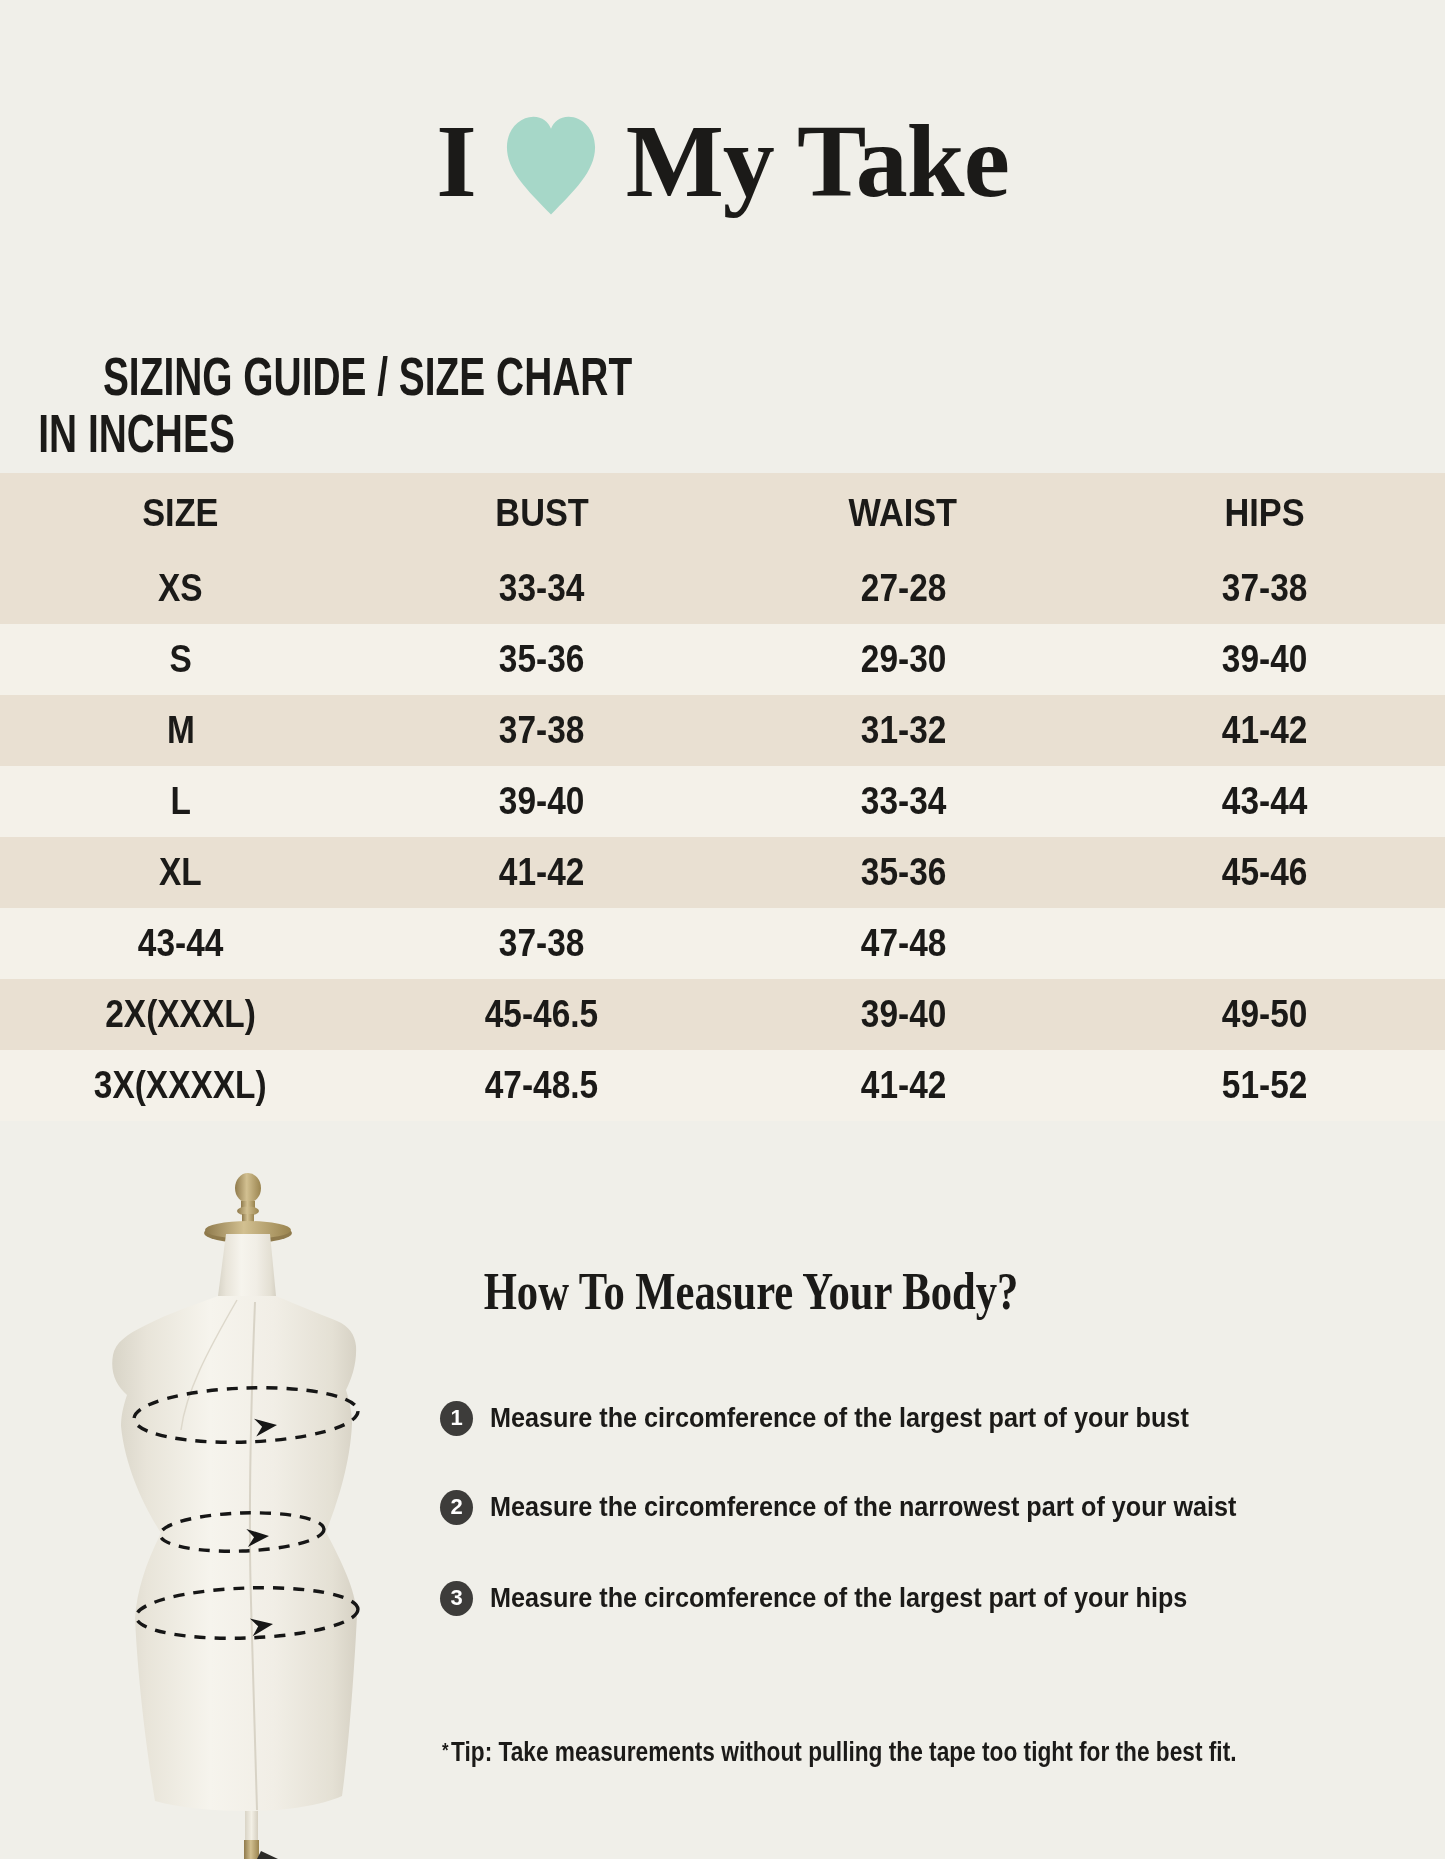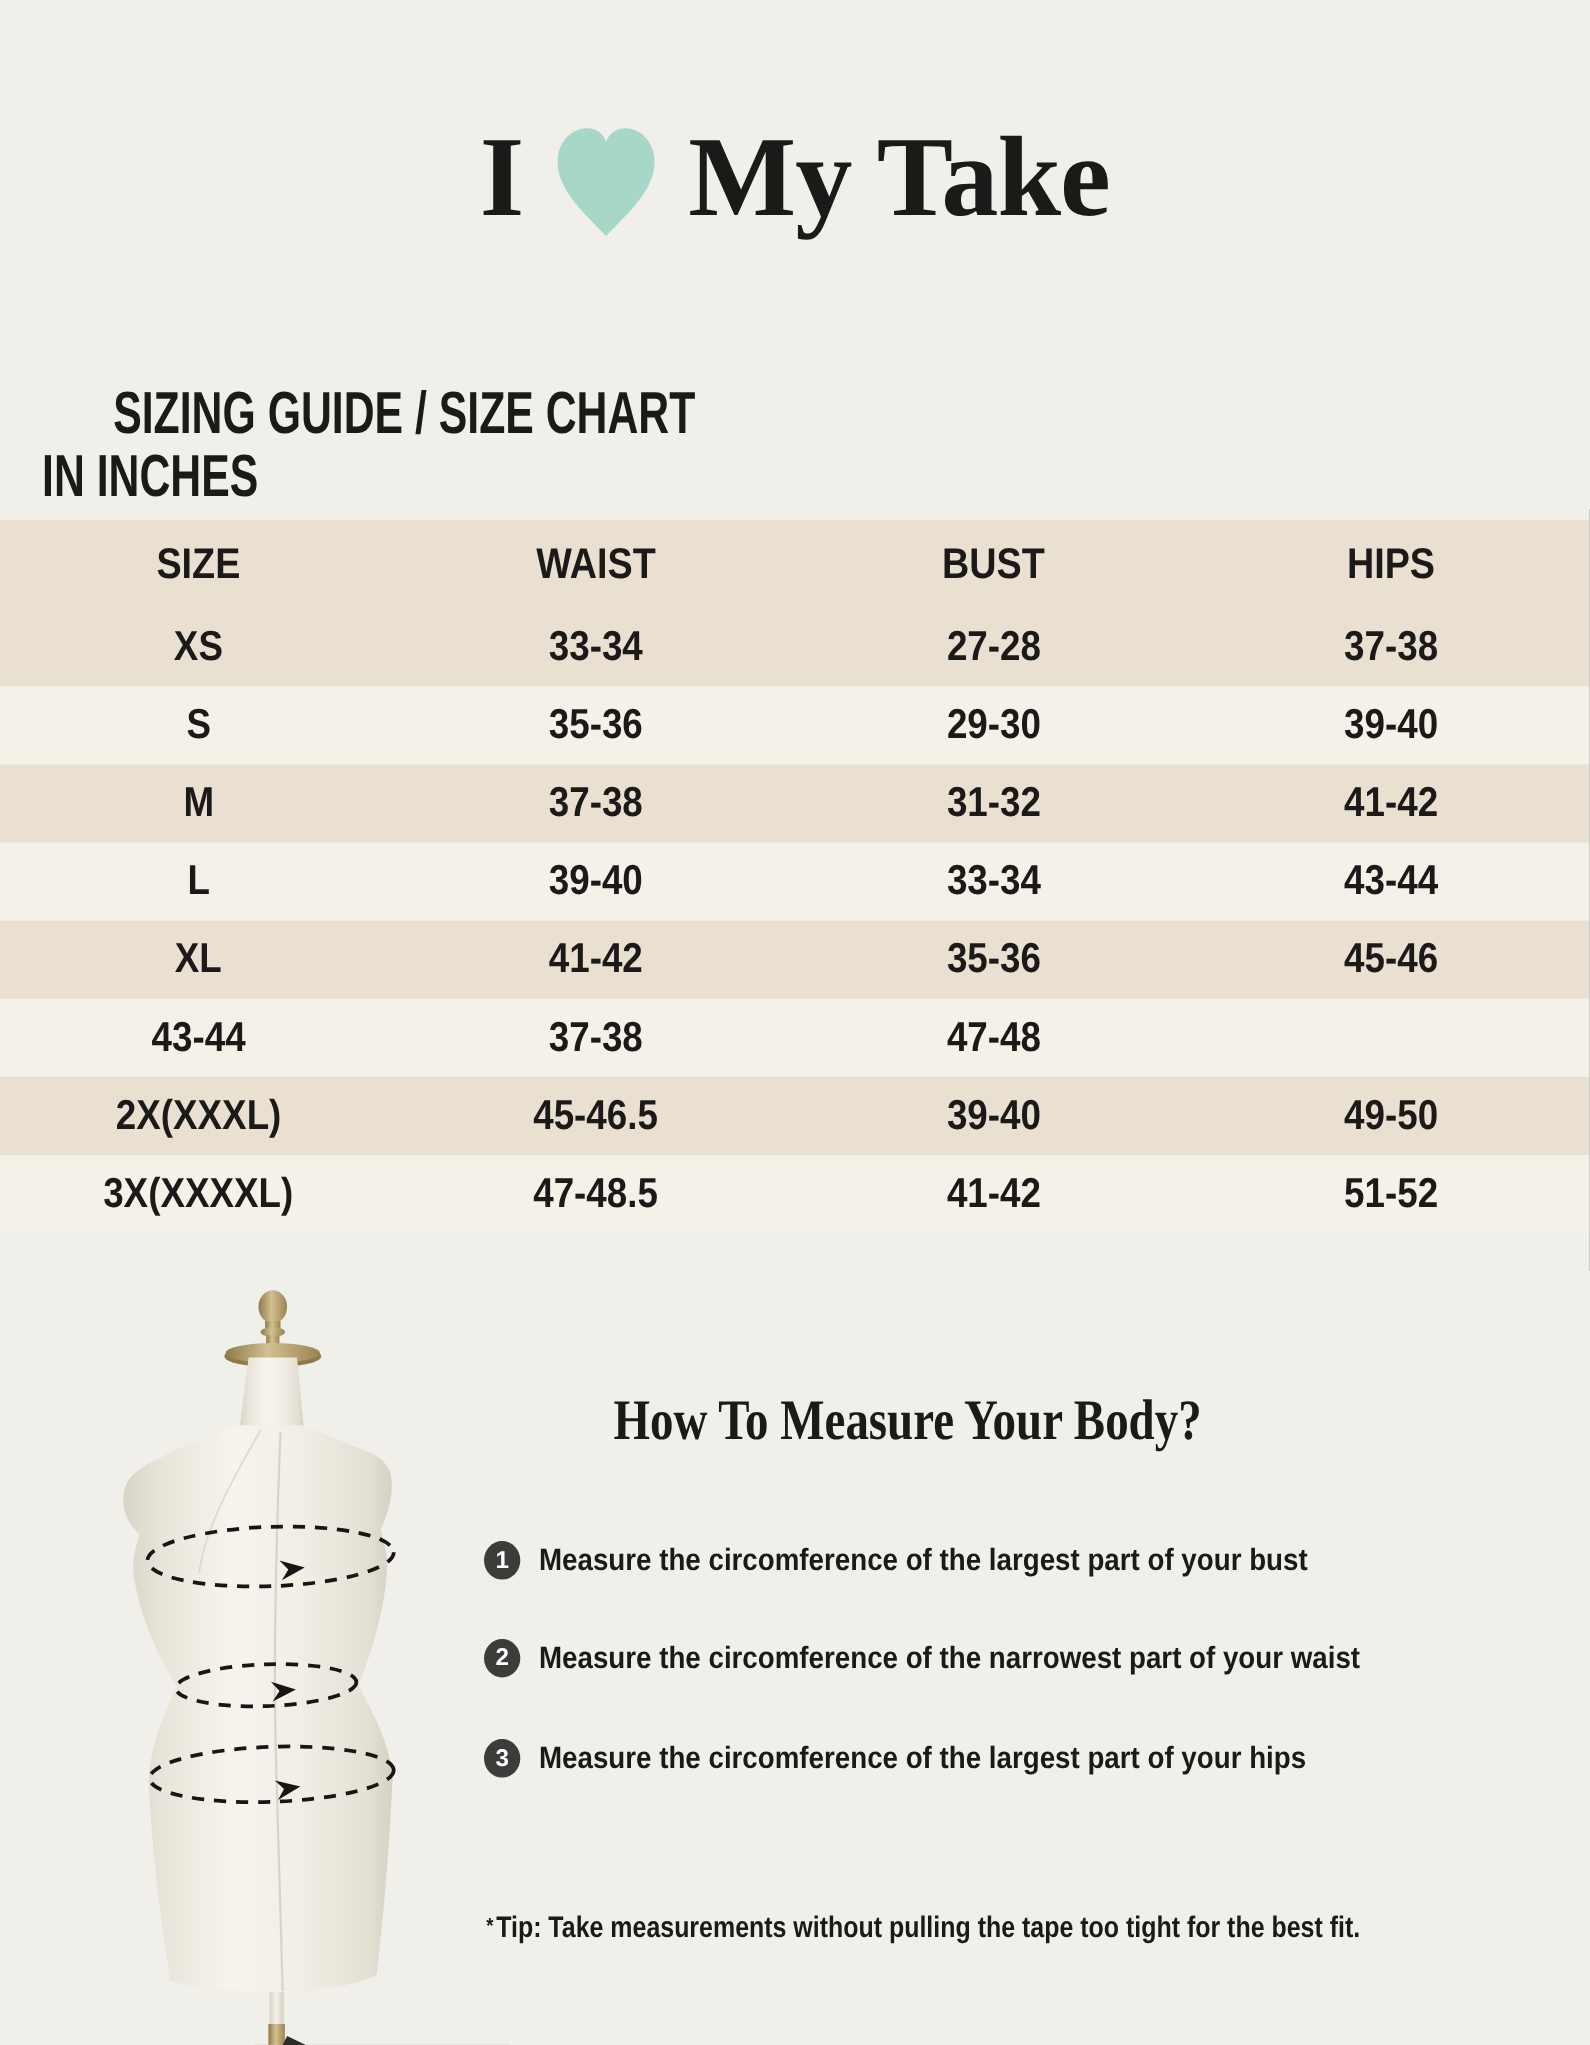--- a/index.html
+++ b/index.html
@@ -40,21 +40,21 @@
     font-weight:bold;font-size:39px;text-align:center;
   }
   .t-row{
     height:71px;background:var(--row_light);
     display:grid;grid-template-columns:repeat(4,1fr);align-items:center;
     font-weight:bold;font-size:38px;text-align:center;
   }
   .t-row:nth-child(even){background:var(--band);}
   
   .measure-heading{
-    position:absolute;top:1262px;left:425px;width:800px;text-align:center;
+    position:absolute;top:1262px;left:425px;width:800px;
     font-family:"Liberation Serif",serif;font-weight:bold;font-size:52px;
   }
   .step{position:absolute;left:440px;height:40px;display:flex;align-items:center;gap:17px;}
   .step-1{top:1398px;} .step-2{top:1487px;} .step-3{top:1578px;}
   .badge{
     flex:0 0 auto;width:33px;height:35px;border-radius:50%;
     background:var(--badge_bg);color:var(--badge_text);
     display:flex;align-items:center;justify-content:center;
     font-weight:bold;font-size:22px;
   }
@@ -77,22 +77,22 @@
   </div>
 
   <div class="subtitle">
     <div><span class="cx cx-sub">SIZING GUIDE / SIZE CHART</span></div>
     <div><span class="cx cx-sub">IN INCHES</span></div>
   </div>
 
   <div class="size-table">
     <div class="t-head">
       <div><span class="cx cx-cell">SIZE</span></div>
+      <div><span class="cx cx-cell">BUST</span></div>
       <div><span class="cx cx-cell">WAIST</span></div>
-      <div><span class="cx cx-cell">BUST</span></div>
       <div><span class="cx cx-cell">HIPS</span></div>
     </div>
     <div class="t-row">
       <div><span class="cx cx-cell">XS</span></div>
       <div><span class="cx cx-cell">33-34</span></div>
       <div><span class="cx cx-cell">27-28</span></div>
       <div><span class="cx cx-cell">37-38</span></div>
     </div>
     <div class="t-row">
       <div><span class="cx cx-cell">S</span></div>

